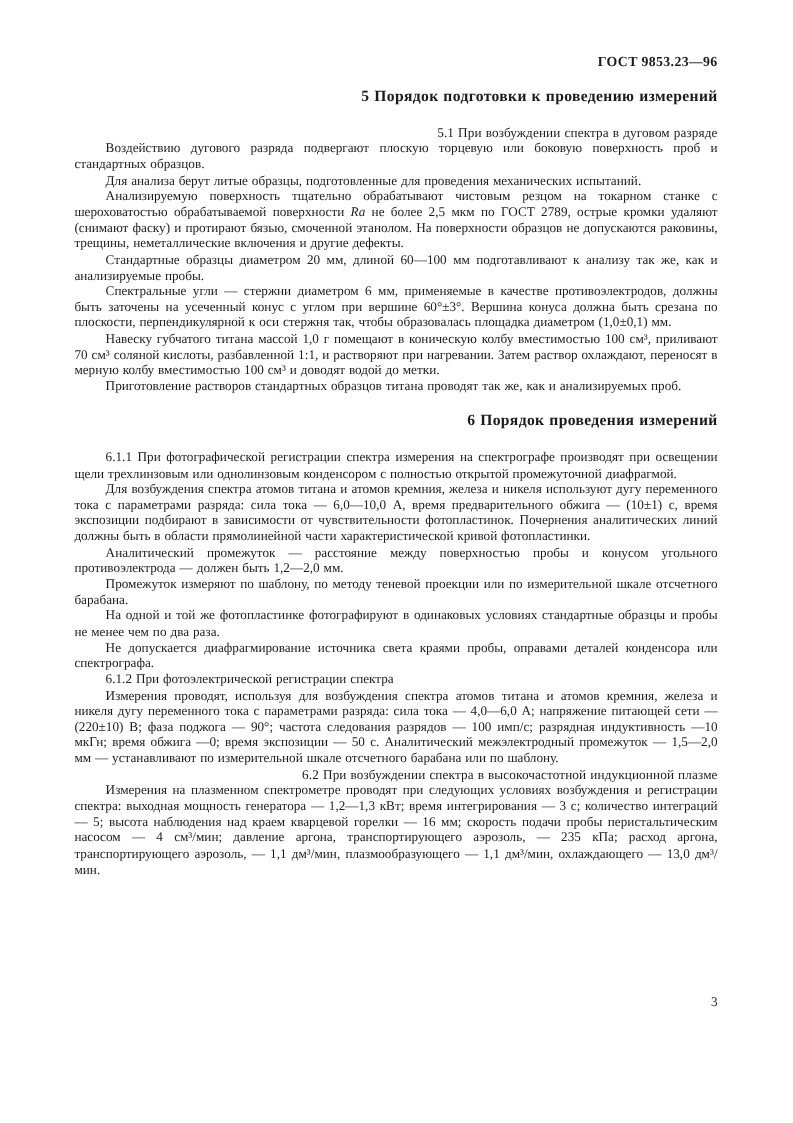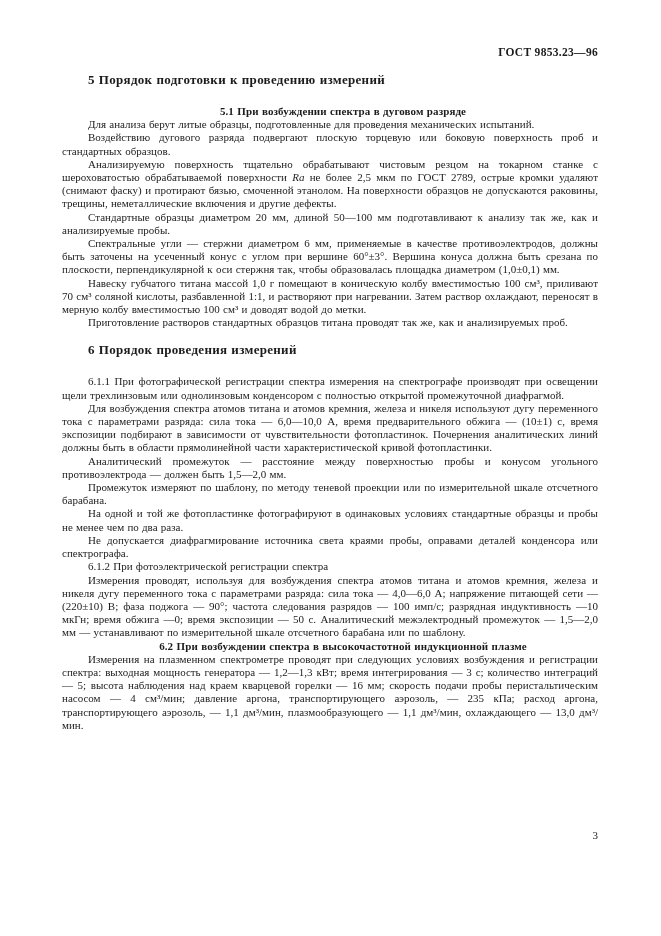--- a/index.html
+++ b/index.html
@@ -32,30 +32,30 @@
     line-height: 13.2px;
     text-align: justify;
     word-spacing: 0.5px;
   }
   .sec-title {
     font-size: 13px;
     font-weight: 700;
     line-height: 16px;
     margin: 13px 0 17px 0;
     padding-left: 26px;
-    text-align: left;
+    text-align: right;
     letter-spacing: 0.3px;
   }
   .subhead {
     font-size: 11px;
-    font-weight: 700;
+    font-weight: 400;
     line-height: 13.2px;
     margin: 0;
     text-indent: 26px;
-    text-align: center;
+    text-align: right;
     letter-spacing: 0.1px;
   }
   .doc-body p {
     margin: 0;
     text-indent: 26px;
   }
   .page-num {
     position: absolute;
     top: 829px; left: 62px; width: 536px;
     text-align: right;
@@ -70,34 +70,34 @@
 
   <div class="doc-header">
     <span>ГОСТ 9853.23—96</span>
   </div>
 
   <div class="doc-body">
 
     <h1 class="sec-title">5 Порядок подготовки к проведению измерений</h1>
 
     <h2 class="subhead">5.1 При возбуждении спектра в дуговом разряде</h2>
+    <p>Воздействию дугового разряда подвергают плоскую торцевую или боковую поверхность проб и стандартных образцов.</p>
     <p>Для анализа берут литые образцы, подготовленные для проведения механических испытаний.</p>
-    <p>Воздействию дугового разряда подвергают плоскую торцевую или боковую поверхность проб и стандартных образцов.</p>
     <p>Анализируемую поверхность тщательно обрабатывают чистовым резцом на токарном станке с шероховатостью обрабатываемой поверхности <i>Ra</i> не более 2,5 мкм по ГОСТ 2789, острые кромки удаляют (снимают фаску) и протирают бязью, смоченной этанолом. На поверхности образцов не допускаются раковины, трещины, неметаллические включения и другие дефекты.</p>
-    <p>Стандартные образцы диаметром 20 мм, длиной 50—100 мм подготавливают к анализу так же, как и анализируемые пробы.</p>
+    <p>Стандартные образцы диаметром 20 мм, длиной 60—100 мм подготавливают к анализу так же, как и анализируемые пробы.</p>
     <p>Спектральные угли — стержни диаметром 6 мм, применяемые в качестве противоэлектродов, должны быть заточены на усеченный конус с углом при вершине 60°±3°. Вершина конуса должна быть срезана по плоскости, перпендикулярной к оси стержня так, чтобы образовалась площадка диаметром (1,0±0,1) мм.</p>
 
     <p>Навеску губчатого титана массой 1,0 г помещают в коническую колбу вместимостью 100 см³, приливают 70 см³ соляной кислоты, разбавленной 1:1, и растворяют при нагревании. Затем раствор охлаждают, переносят в мерную колбу вместимостью 100 см³ и доводят водой до метки.</p>
     <p>Приготовление растворов стандартных образцов титана проводят так же, как и анализируемых проб.</p>
 
     <h1 class="sec-title">6 Порядок проведения измерений</h1>
 
     <p>6.1.1 При фотографической регистрации спектра измерения на спектрографе производят при освещении щели трехлинзовым или однолинзовым конденсором с полностью открытой промежуточной диафрагмой.</p>
     <p>Для возбуждения спектра атомов титана и атомов кремния, железа и никеля используют дугу переменного тока с параметрами разряда: сила тока — 6,0—10,0 А, время предварительного обжига — (10±1) с, время экспозиции подбирают в зависимости от чувствительности фотопластинок. Почернения аналитических линий должны быть в области прямолинейной части характеристической кривой фотопластинки.</p>
-    <p>Аналитический промежуток — расстояние между поверхностью пробы и конусом угольного противоэлектрода — должен быть 1,5—2,0 мм.</p>
+    <p>Аналитический промежуток — расстояние между поверхностью пробы и конусом угольного противоэлектрода — должен быть 1,2—2,0 мм.</p>
     <p>Промежуток измеряют по шаблону, по методу теневой проекции или по измерительной шкале отсчетного барабана.</p>
     <p>На одной и той же фотопластинке фотографируют в одинаковых условиях стандартные образцы и пробы не менее чем по два раза.</p>
     <p>Не допускается диафрагмирование источника света краями пробы, оправами деталей конденсора или спектрографа.</p>
     <p>6.1.2 При фотоэлектрической регистрации спектра</p>
     <p>Измерения проводят, используя для возбуждения спектра атомов титана и атомов кремния, железа и никеля дугу переменного тока с параметрами разряда: сила тока — 4,0—6,0 А; напряжение питающей сети — (220±10) В; фаза поджога — 90°; частота следования разрядов — 100 имп/с; разрядная индуктивность —10 мкГн; время обжига —0; время экспозиции — 50 с. Аналитический межэлектродный промежуток — 1,5—2,0 мм — устанавливают по измерительной шкале отсчетного барабана или по шаблону.</p>
 
     <h2 class="subhead">6.2 При возбуждении спектра в высокочастотной индукционной плазме</h2>
     <p>Измерения на плазменном спектрометре проводят при следующих условиях возбуждения и регистрации спектра: выходная мощность генератора — 1,2—1,3 кВт; время интегрирования — 3 с; количество интеграций — 5; высота наблюдения над краем кварцевой горелки — 16 мм; скорость подачи пробы перистальтическим насосом — 4 см³/мин; давление аргона, транспортирующего аэрозоль, — 235 кПа; расход аргона, транспортирующего аэрозоль, — 1,1 дм³/мин, плазмообразующего — 1,1 дм³/мин, охлаждающего — 13,0 дм³/мин.</p>
 
   </div>

